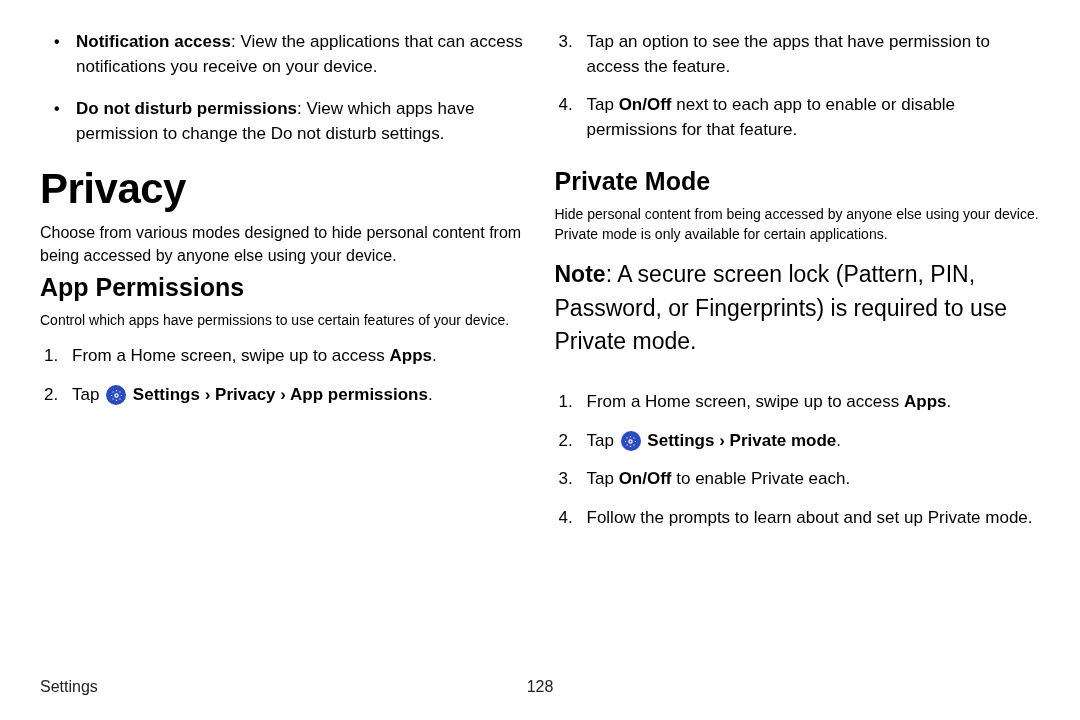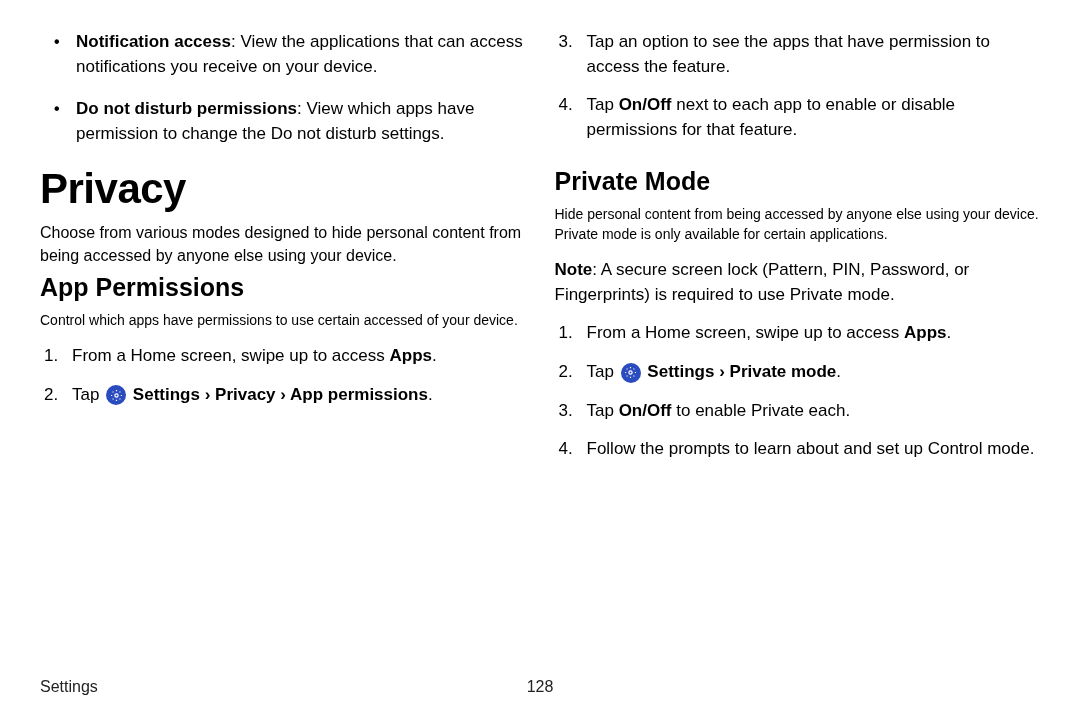--- a/index.html
+++ b/index.html
@@ -40,21 +40,21 @@
       margin-bottom: 14px; counter-increment: item;
     }
     .num-list li::before { content: counter(item) "."; position: absolute; left: 4px; top: 0; }
     .num-list.start-3 { counter-reset: item 2; }
     .settings-icon {
       display: inline-flex; align-items: center; justify-content: center;
       width: 20px; height: 20px; border-radius: 50%; background: #2b4cbf;
       vertical-align: middle; margin: 0 2px;
     }
     .settings-icon svg { width: 13px; height: 13px; }
-    .note-para { font-size: 17px; line-height: 1.45; margin-bottom: 14px; }
+    .note-para { font-size: 23px; line-height: 1.45; margin-bottom: 32px; }
     .footer {
       position: absolute; bottom: 24px; left: 40px; width: 1000px;
       display: flex; font-size: 16px; color: #222;
     }
     .footer .page-num { position: absolute; left: 50%; transform: translateX(-50%); }
     .chev { font-weight: bold; }
   </style>
 </head>
 <body>
 
@@ -67,21 +67,21 @@
       </li>
       <li>
         <span class="bold">Do not disturb permissions</span><span>: View which apps have permission to change the Do not disturb settings.</span>
       </li>
     </ul>
 
     <h1 class="main-heading privacy-heading">Privacy</h1>
     <p class="intro-para">Choose from various modes designed to hide personal content from being accessed by anyone else using your device.</p>
 
     <h2 class="sub-heading">App Permissions</h2>
-    <p class="sub-intro">Control which apps have permissions to use certain accessed of your device.</p>
+    <p class="sub-intro">Control which apps have permissions to use certain features of your device.</p>
 
     <ol class="num-list">
       <li>
         <span>From a Home screen, swipe up to access </span><span class="bold">Apps</span><span>.</span>
       </li>
       <li>
         <span>Tap </span><span class="settings-icon">
             <svg viewBox="0 0 24 24" fill="none" stroke="#fff" stroke-width="2.2">
               <circle cx="12" cy="12" r="3"></circle>
               <path d="M12 2v2M12 20v2M4.93 4.93l1.41 1.41M17.66 17.66l1.41 1.41M2 12h2M20 12h2M4.93 19.07l1.41-1.41M17.66 6.34l1.41-1.41"></path>
@@ -117,21 +117,21 @@
             <svg viewBox="0 0 24 24" fill="none" stroke="#fff" stroke-width="2.2">
               <circle cx="12" cy="12" r="3"></circle>
               <path d="M12 2v2M12 20v2M4.93 4.93l1.41 1.41M17.66 17.66l1.41 1.41M2 12h2M20 12h2M4.93 19.07l1.41-1.41M17.66 6.34l1.41-1.41"></path>
             </svg>
           </span><span class="bold"> Settings </span><span class="bold chev">›</span><span class="bold"> Private mode</span><span>.</span>
       </li>
       <li>
         <span>Tap </span><span class="bold">On/Off</span><span> to enable Private each.</span>
       </li>
       <li>
-        <span>Follow the prompts to learn about and set up Control mode.</span>
+        <span>Follow the prompts to learn about and set up Private mode.</span>
       </li>
     </ol>
   </div>
 </div>
 
 <div class="footer">
   <span>Settings</span>
   <span class="page-num">128</span>
 </div>
 

